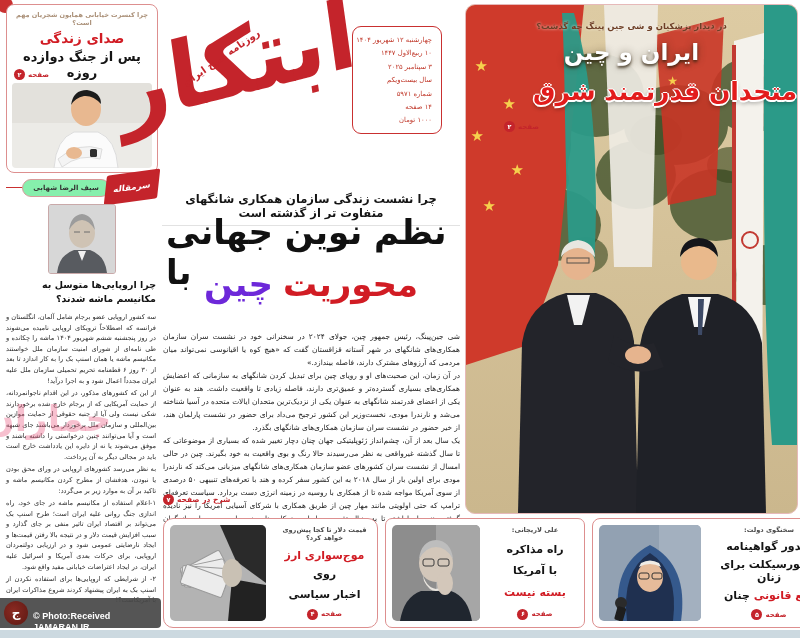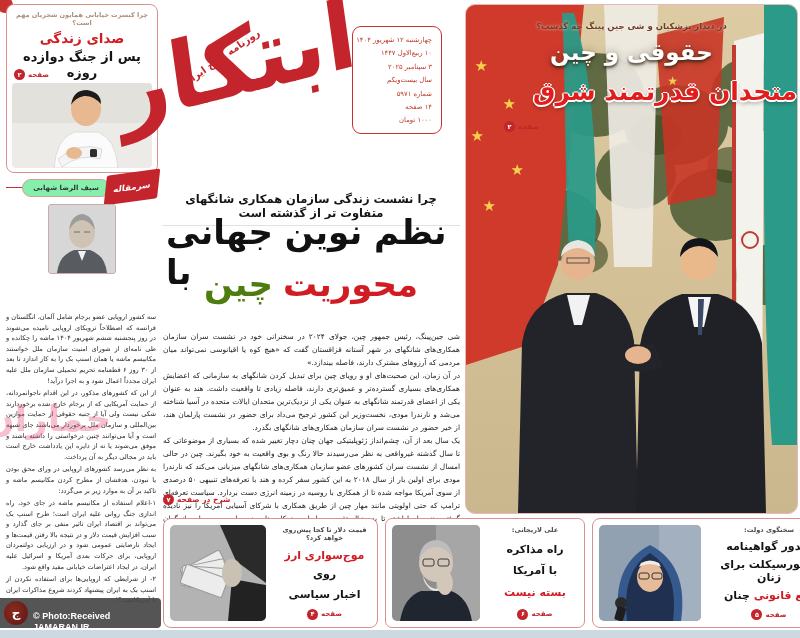--- a/index.html
+++ b/index.html
@@ -65,21 +65,21 @@
   .datebox div{font-size:6.8px;color:#c0392b;line-height:13.4px;text-align:right;white-space:nowrap;}
 
   
   .lead-kick{left:162px;top:192px;width:298px;font-size:11.5px;font-weight:bold;color:#141414;
     text-align:center;padding-bottom:5px;border-bottom:1px solid #e2e2e2;}
   .lead-h1{left:166px;top:212px;width:298px;text-align:left;font-size:34px;font-weight:bold;
     color:#111;letter-spacing:-1px;}
   .lead-h2{left:162px;top:264px;width:298px;display:flex;justify-content:center;gap:10px;
     direction:rtl;font-size:34px;font-weight:bold;letter-spacing:-1px;}
   .lead-h2 .red{color:#d11c24;}
-  .lead-h2 .blk{color:#4d7c0f;text-align:right;}
+  .lead-h2 .blk{color:#6d28d9;text-align:right;}
   .lead-body{left:163px;top:330px;width:297px;font-size:7.4px;color:#222;text-align:justify;
     line-height:13px;}
   .lead-body p{margin:0;}
   .lead-more{left:163px;top:494px;display:inline-flex;align-items:center;gap:3px;direction:rtl;}
   .lead-more .mword{font-size:7.5px;font-weight:bold;color:#c4242b;}
   .lead-more .bnum{display:inline-flex;align-items:center;justify-content:center;width:11px;height:11px;
     border-radius:50%;background:#c4242b;color:#fff;font-size:6.5px;font-weight:bold;}
 
   
   .mainphoto{left:465px;top:4px;width:331px;height:508px;border:1px solid #e6b9b9;border-radius:10px;
@@ -97,21 +97,21 @@
   
   .bbox{top:518px;height:110px;border:1px solid #dd8f8f;border-radius:8px;background:#fff;
     display:flex;direction:ltr;overflow:hidden;box-sizing:border-box;}
   .bbox .bphoto{margin:6px;border-radius:5px;overflow:hidden;flex:0 0 auto;}
   .bbox .btext{flex:1;display:flex;flex-direction:column;align-items:center;justify-content:space-between;
     direction:rtl;text-align:center;padding:7px 4px;}
   .bbox .bkick{font-size:6.6px;font-weight:bold;color:#4a4a4a;}
   .bbox .bl{font-size:11px;font-weight:bold;color:#141414;line-height:1.1;}
   .bbox .bl-red{font-size:11px;font-weight:bold;color:#d11c24;line-height:1.1;}
   .bbox .mix{display:flex;gap:4px;justify-content:center;direction:rtl;}
-  .box-currency{left:163px;width:215px;}
+  .box-currency{left:163px;width:215px;border-radius:10px;}
   .box-larijani{left:385px;width:200px;border-radius:7px;}
   .box-spokes{left:592px;width:240px;}
 
   .bottom-strip{left:0;top:630px;width:800px;height:8px;background:#ccd9e0;}
 </style>
 </head>
 <body>
 
 <div class="page">
 
@@ -147,20 +147,21 @@
       <svg width="66" height="68" viewBox="0 0 66 68">
         <rect width="66" height="68" fill="#d7d7d7"></rect>
         <ellipse cx="33" cy="28" rx="13" ry="15" fill="#cfc3b4"></ellipse>
         <path d="M20,25 Q22,10 33,9 Q44,10 46,25 Q40,15 33,15 Q26,15 20,25 Z" fill="#9c9c9c"></path>
         <path d="M8,68 Q10,50 25,45 L41,45 Q56,50 58,68 Z" fill="#585b60"></path>
         <path d="M29,46 L37,46 L33,56 Z" fill="#f2f2f2"></path>
         <line x1="25" y1="27" x2="31" y2="27" stroke="#6c6c6c" stroke-width="1"></line>
         <line x1="35" y1="27" x2="41" y2="27" stroke="#6c6c6c" stroke-width="1"></line>
       </svg>
     </div>
+    <div class="headline">چرا اروپایی‌ها متوسل به مکانیسم ماشه شدند؟</div>
     <div class="body">
       <p>سه کشور اروپایی عضو برجام شامل آلمان، انگلستان و فرانسه که اصطلاحاً ترویکای اروپایی نامیده می‌شوند در روز پنجشنبه ششم شهریور ۱۴۰۴ ماشه را چکانده و طی نامه‌ای از شورای امنیت سازمان ملل خواستند مکانیسم ماشه یا همان اسنپ بک را به کار اندازد تا بعد از ۳۰ روز ۶ قطعنامه تحریم تحمیلی سازمان ملل علیه ایران مجدداً اعمال شود و به اجرا درآید!</p>
       <p>از این که کشورهای مذکور، در این اقدام ناجوانمردانه، از حمایت آمریکایی که از برجام خارج شده برخوردارند شکی نیست ولی آیا از جنبه حقوقی از حمایت موازین بین‌المللی و سازمان ملل برخوردار می‌باشند جای شبهه است و آیا می‌توانند چنین درخواستی را داشته باشند و موفق می‌شوند یا نه از دایره این یادداشت خارج است باید در مجالی دیگر به آن پرداخت.</p>
       <p>به نظر می‌رسد کشورهای اروپایی در ورای محق بودن یا نبودن، هدفشان از مطرح کردن مکانیسم ماشه و تاکید بر آن به موارد زیر بر می‌گردد:</p>
       <p>۱-اعلام استفاده از مکانیسم ماشه در جای خود، راه اندازی جنگ روانی علیه ایران است؛ طرح اسنپ بک می‌تواند بر اقتصاد ایران تاثیر منفی بر جای گذارد و سبب افزایش قیمت دلار و در نتیجه بالا رفتن قیمت‌ها و ایجاد نارضایتی عمومی شود و در ارزیابی دولتمردان اروپایی، برای حرکات بعدی آمریکا و اسرائیل علیه ایران، در ایجاد اعتراضات خیابانی مفید واقع شود.</p>
       <p>۲- از شرایطی که اروپایی‌ها برای استفاده نکردن از اسنپ بک به ایران پیشنهاد کردند شروع مذاکرات ایران با آمریکاست؟!</p>
     </div>
   </div>
 
   <div class="abs wm-pink">جماران</div>
@@ -267,21 +268,21 @@
         <path d="M214,252 Q215,234 233,233 Q251,234 252,252 Q244,241 233,241 Q222,241 214,252 Z" fill="#14151a"></path>
         <path d="M222,292 L245,292 L238,322 L228,322 Z" fill="#f5f5f5"></path>
         <path d="M232,294 L238,294 L236,330 L232,330 Z" fill="#3d4a66"></path>
       </g>
       <g>
         <path d="M148,330 Q166,344 188,338 L198,362 Q170,374 142,356 Z" fill="#23242a"></path>
         <ellipse cx="172" cy="350" rx="13" ry="9" fill="#e6b48e"></ellipse>
       </g>
     </svg>
     <div class="ph-kick">در دیدار پزشکیان و شی جین پینگ چه گذشت؟</div>
-    <div class="ph-t1">حقوقی و چین</div>
+    <div class="ph-t1">ایران و چین</div>
     <div class="ph-t2">متحدان قدرتمند شرق</div>
     <div class="ph-badge pbadge">
       <span class="bword">صفحه</span>
       <span class="bnum">۲</span>
     </div>
   </div>
 
   <div class="abs bbox box-currency">
     <div class="bphoto">
       <svg width="96" height="96" viewBox="0 0 96 96">

